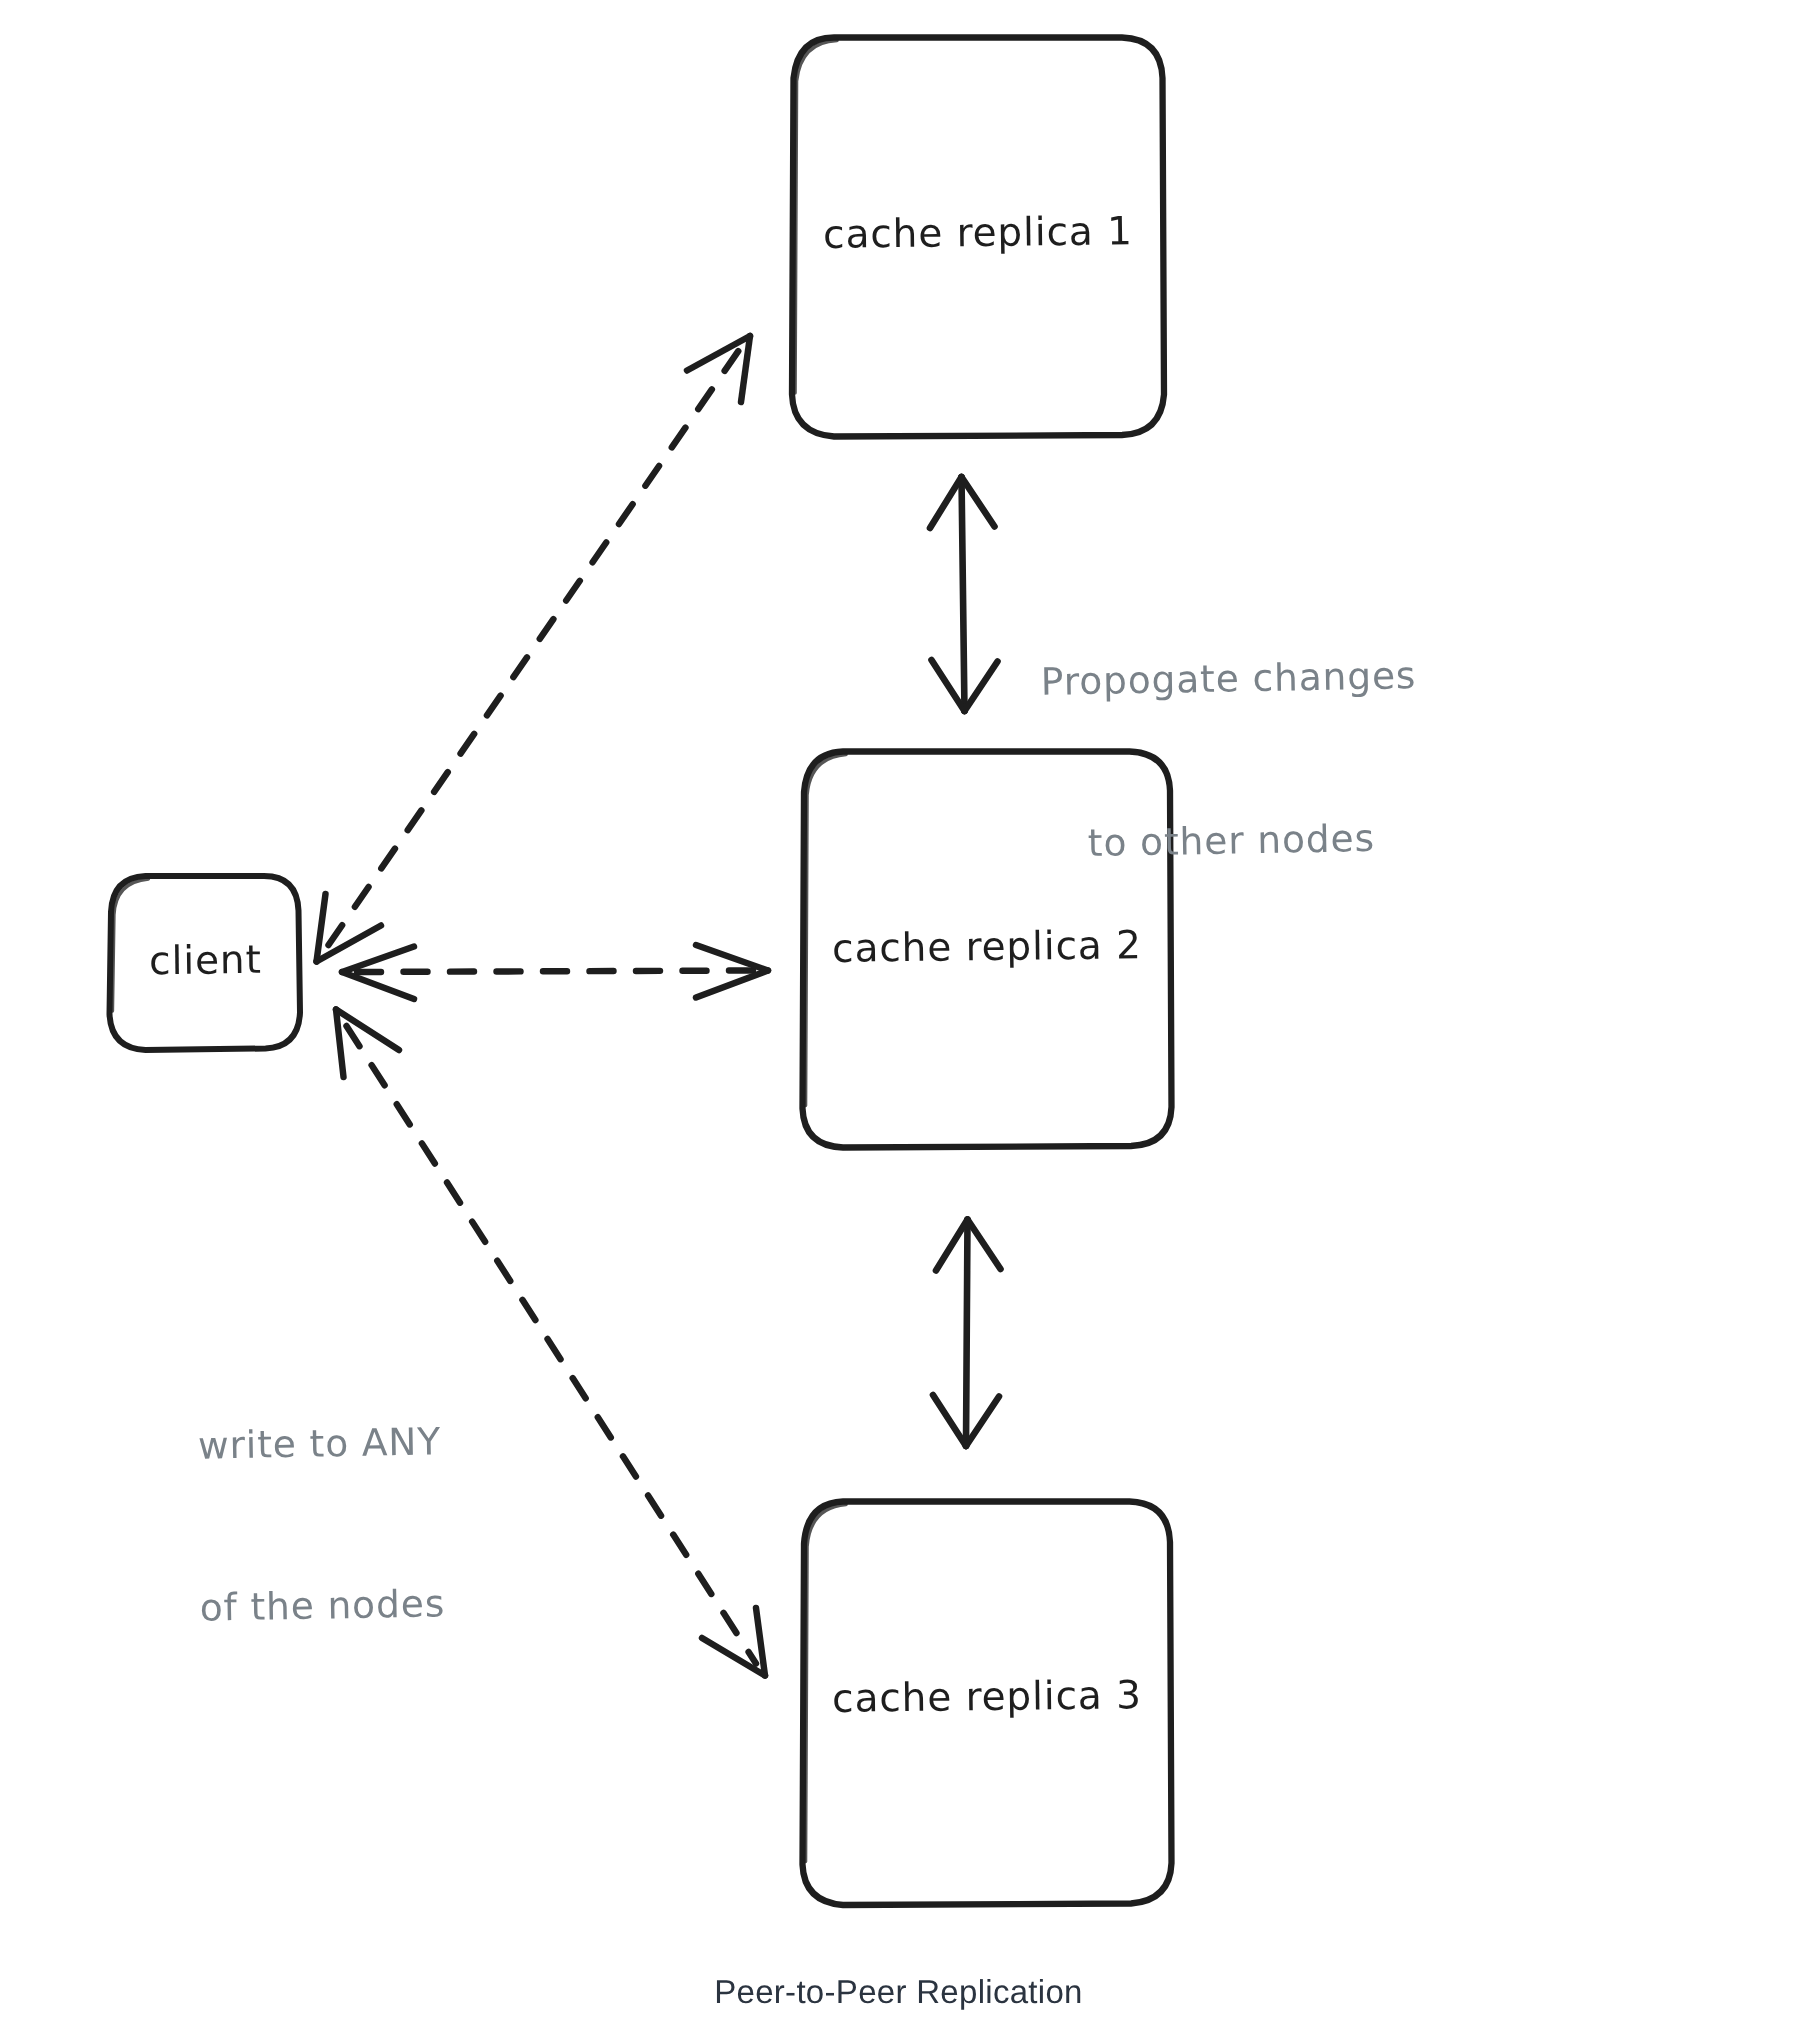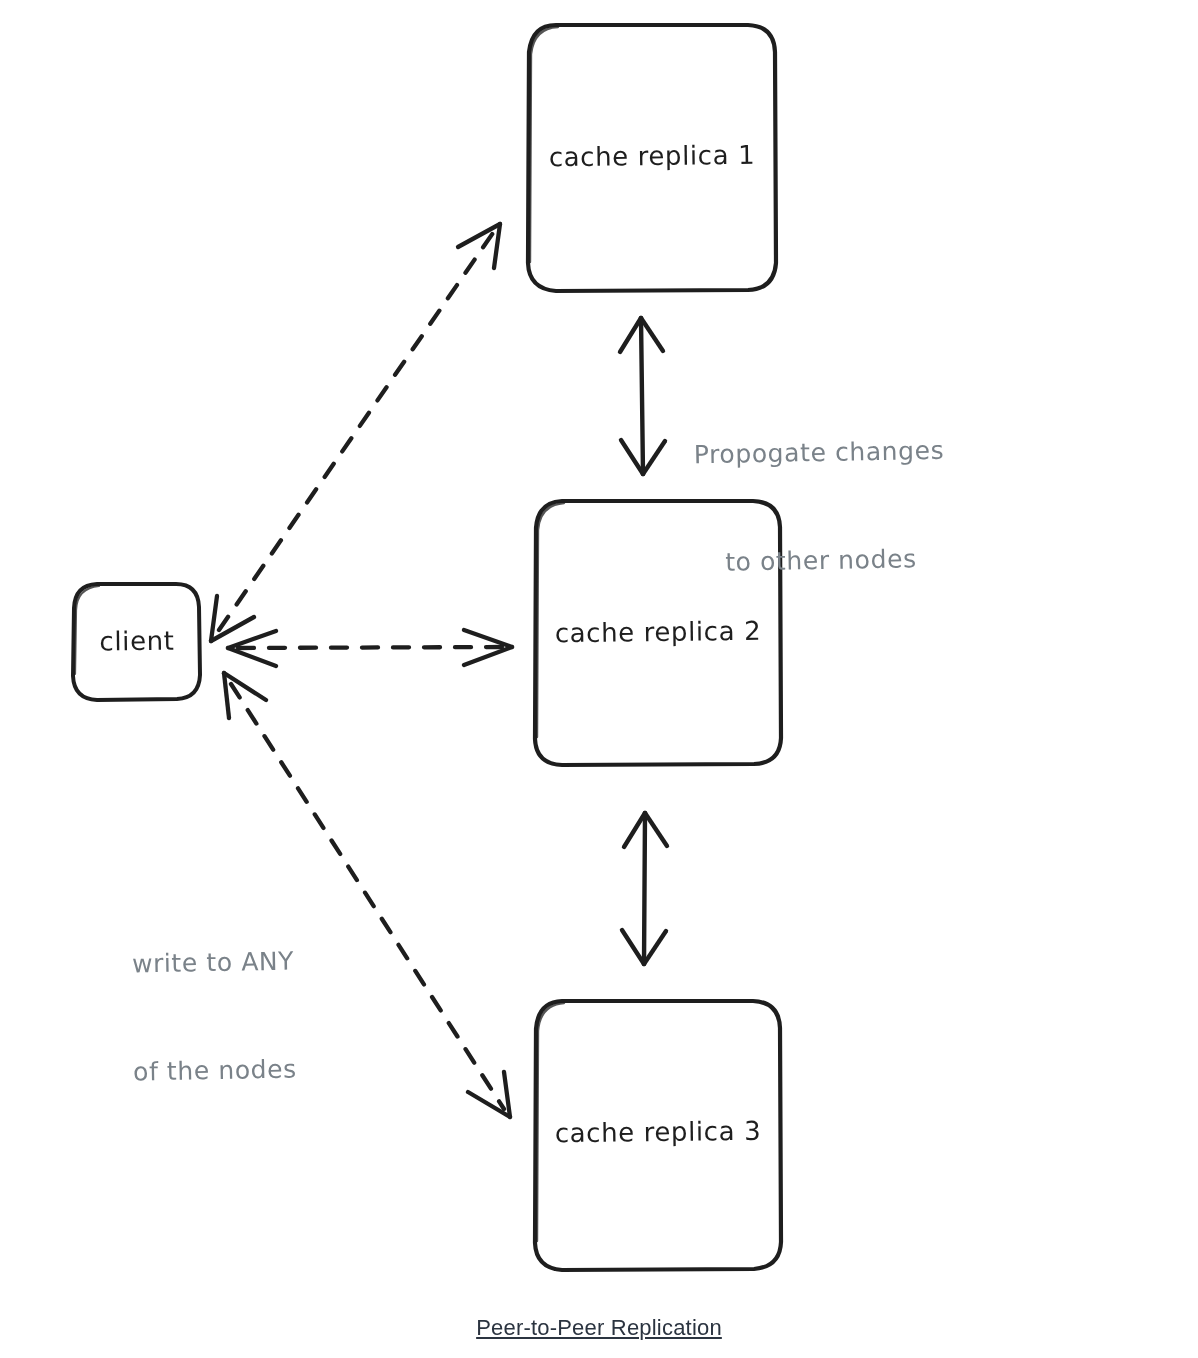--- a/index.html
+++ b/index.html
@@ -50,21 +50,20 @@
     line-height: 1.45;
     text-align: center;
     transform: rotate(-1deg);
   }
   .caption {
     color: #2b3440;
     font-size: 22px;
     font-family: "Liberation Sans", sans-serif;
     letter-spacing: 0.2px;
     text-align: center;
-    text-decoration: underline;
   }
 
   
   #label-replica-1 { left: 528px; top: 140px;  width: 248px; }
   #label-replica-2 { left: 535px; top: 616px;  width: 246px; }
   #label-replica-3 { left: 535px; top: 1116px; width: 246px; }
   #label-client    { left: 73px;  top: 625px;  width: 128px; }
 
   
   #label-propagate { left: 672px; top: 362px; width: 296px; }

